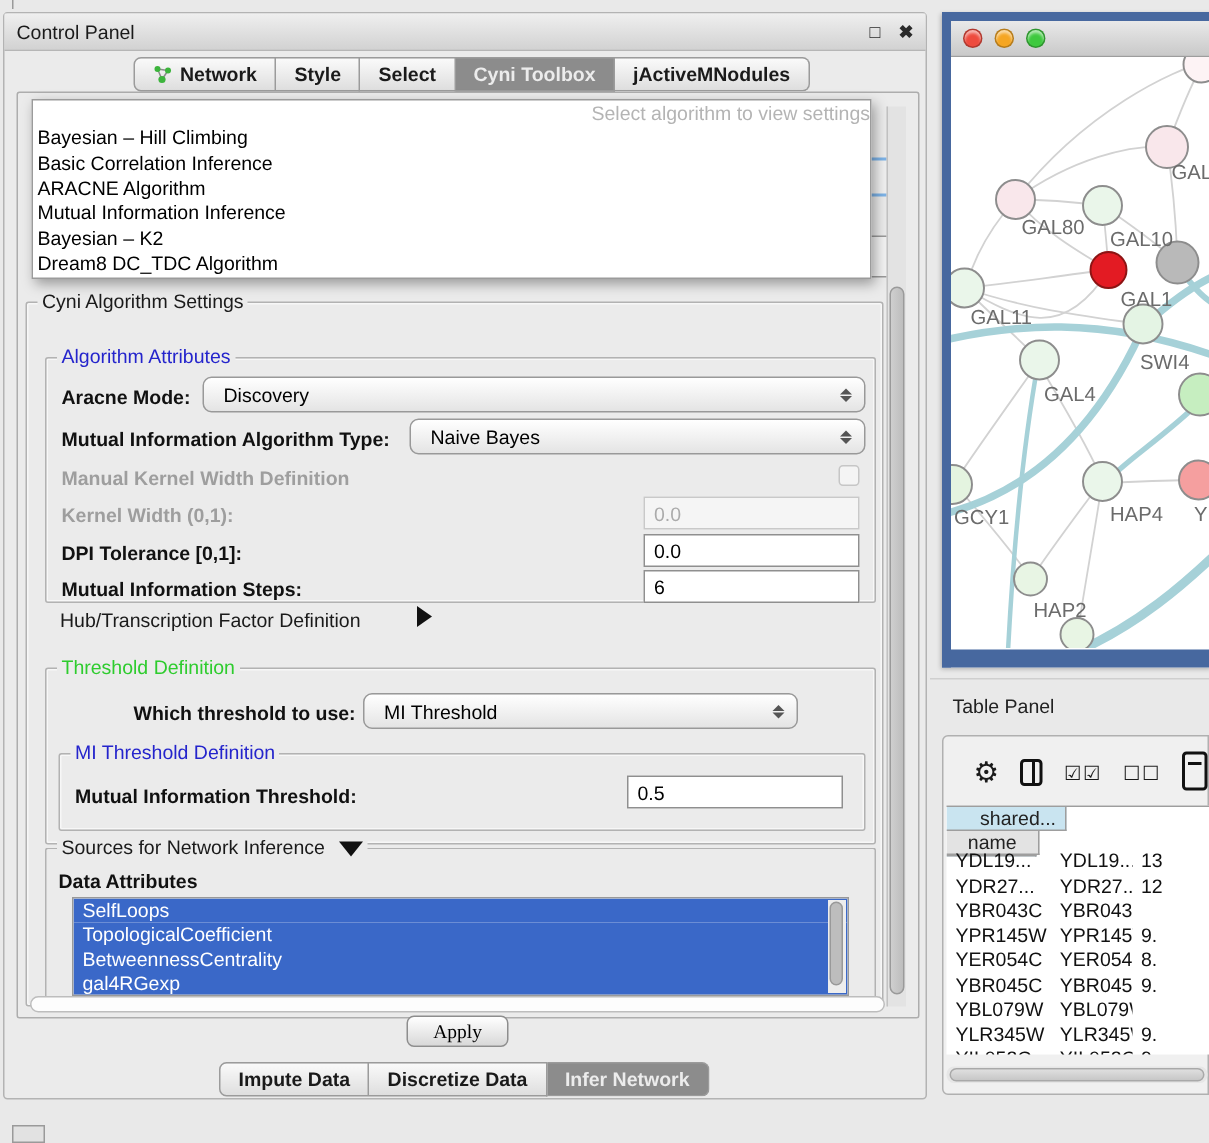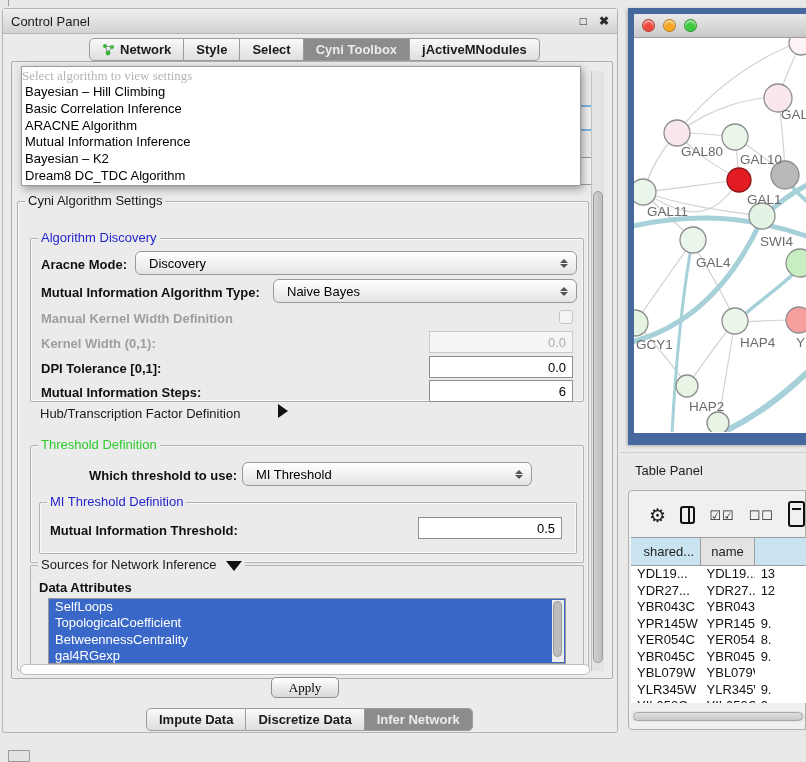--- a/index.html
+++ b/index.html
@@ -35,21 +35,21 @@
   .frag-box { position:absolute; left:552px; top:148px; width:48px; height:28px;
     border:1px solid #9a9a9a; border-radius:6px; background:#f2f2f2; z-index:1; }
   .panel-vscroll { position:absolute; left:588px; top:62px; width:13px; height:600px;
     background:#e3e3e3; border-left:1px solid #c2c2c2; z-index:2; }
   .panel-vscroll .thumb { position:absolute; left:1px; top:120px; width:10px; height:472px;
     background:linear-gradient(90deg,#cfcfcf,#bdbdbd); border:1px solid #9a9a9a; border-radius:6px; }
 
   
   .popup { position:absolute; left:18px; top:57px; width:560px; height:120px; background:#ffffff;
     border:1px solid #9b9b9b; box-shadow:2px 3px 8px rgba(0,0,0,0.35); z-index:10; padding-top:1px; }
-  .popup-prompt { font-size:13px; color:#b4b4b4; text-align:left; height:16px; line-height:16px;font-family:Liberation Serif, serif; }
+  .popup-prompt { font-size:13px; color:#b4b4b4; text-align:right; height:16px; line-height:16px; }
   .popup-item { font-size:13px; color:#000; height:16.8px; line-height:16.8px; padding-left:3px; }
   .popup-item.selected { font-weight:normal; }
 
   
   .fieldset { position:absolute; border:1px solid #b2b2b2; border-radius:2px;
     box-shadow:inset 0 0 0 1px #f7f7f7; }
   .ftitle { position:absolute; top:-8px; left:7px; background:#ebebeb; padding:0 3px;
     font-size:13px; color:#1a1a1a; line-height:14px; white-space:nowrap; }
   .ftitle.blue { color:#2424cc; }
   .ftitle.green { color:#2ecc2e; }
@@ -60,21 +60,21 @@
 
   .combo { position:absolute; height:24px; background:linear-gradient(#ffffff,#e4e4e4);
     border:1px solid #999; border-radius:6px; display:flex; align-items:center;
     font-size:13px; color:#000; padding:0 8px 0 13px; }
   .combo .spin { margin-left:auto; display:flex; flex-direction:column; align-items:center; gap:1px; }
   .combo .spin i { display:block; width:0; height:0; border-left:4px solid transparent; border-right:4px solid transparent; }
   .combo .spin i.up { border-bottom:4px solid #555; }
   .combo .spin i.down { border-top:4px solid #555; }
 
   .field { position:absolute; height:22px; background:#fff; border:1px solid #8f8f8f;
-    font-size:13px; color:#000; text-align:right; padding:0 6px; line-height:20px; }
+    font-size:13px; color:#000; padding:0 6px; line-height:20px; }
   .field.disabled { background:#f5f5f5; border-color:#c9c9c9; color:#ababab; }
 
   .checkbox { position:absolute; width:14px; height:14px; border:1px solid #c6c6c6;
     border-radius:3px; background:#f4f4f4; }
 
   .arrow-right { display:inline-block; width:0; height:0; border-top:7px solid transparent;
     border-bottom:7px solid transparent; border-left:10px solid #111; vertical-align:middle; }
   .arrow-down-lg { display:inline-block; width:0; height:0; border-left:8px solid transparent;
     border-right:8px solid transparent; border-top:10px solid #111; vertical-align:middle; }
 
@@ -115,21 +115,21 @@
     display:flex; align-items:center; gap:14px; padding-left:20px; }
   .gear { font-size:19px; color:#1a1a1a; line-height:1; }
   .cols-icon { width:18px; height:18px; border:2px solid #111; border-radius:3px; position:relative; }
   .cols-icon::after { content:""; position:absolute; left:50%; top:0; bottom:0; width:2px; background:#111; }
   .cb-pair { font-size:13px; color:#1a1a1a; letter-spacing:1px; }
   .doc-icon { width:20px; height:26px; border:2px solid #111; border-radius:3px; position:relative; margin-top:-2px; }
   .doc-icon::after { content:""; position:absolute; left:2px; right:2px; top:5px; height:2px; background:#111; }
 
   .tp-table { position:absolute; left:2px; top:46px; width:176px; height:166px; overflow:hidden;
     background:#fff; border-top:1px solid #9e9e9e; }
-  .tp-hrow { display:flex; height:28px; }
+  .tp-hrow { display:flex; height:28px;flex-direction:column; }
   .tp-hcell { border-right:1px solid #9e9e9e; border-bottom:1px solid #9e9e9e;
     font-size:13px; color:#222; display:flex; align-items:center; }
   .tp-hcell.blue { background:#c9e4f0; }
   .tp-hcell.gray { background:#e3e3e3; }
   .tp-row { display:flex; height:16.5px; }
   .tp-cell { font-size:13px; color:#111; line-height:16.5px; padding-left:6px; white-space:nowrap; overflow:hidden; }
   .w1 { width:80px; } .w2 { width:62px;text-align:right; } .w3 { width:60px; }
   .tp-hscroll { position:absolute; left:2px; top:220px; width:174px; height:11px; background:#e6e6e6; border-radius:5px; }
   .tp-hscroll .thumb { position:absolute; left:2px; top:1px; width:170px; height:9px;
     background:linear-gradient(#dfdfdf,#c7c7c7); border:1px solid #a9a9a9; border-radius:5px; }
@@ -198,21 +198,21 @@
       <div class="popup-item selected">ARACNE Algorithm</div>
       <div class="popup-item">Mutual Information Inference</div>
       <div class="popup-item">Bayesian – K2</div>
       <div class="popup-item">Dream8 DC_TDC Algorithm</div>
     </div>
 
     <div class="fieldset" style="left:14px; top:192px; width:572px; height:470px;">
       <span class="ftitle">Cyni Algorithm Settings</span>
 
       <div class="fieldset" style="left:12px; top:36px; width:554px; height:164px;">
-        <span class="ftitle blue">Algorithm Discovery</span>
+        <span class="ftitle blue">Algorithm Attributes</span>
 
         <span class="lbl" style="left:10px; top:18px;">Aracne Mode:</span>
         <div class="combo" style="left:104px; top:12px; width:442px;">
           <span>Discovery</span>
           <span class="spin">
               <i class="up"></i>
               <i class="down"></i>
             </span>
         </div>
 

